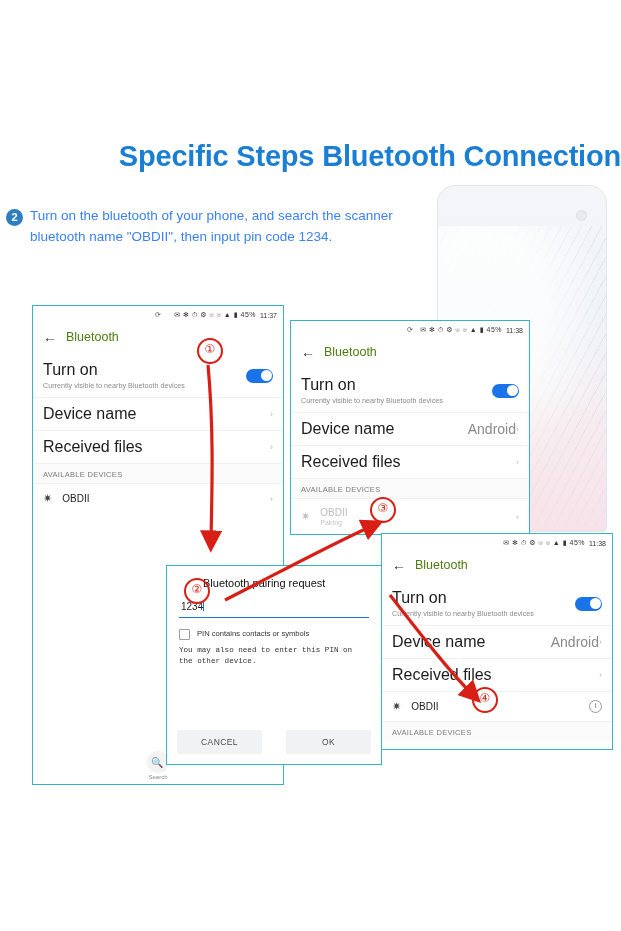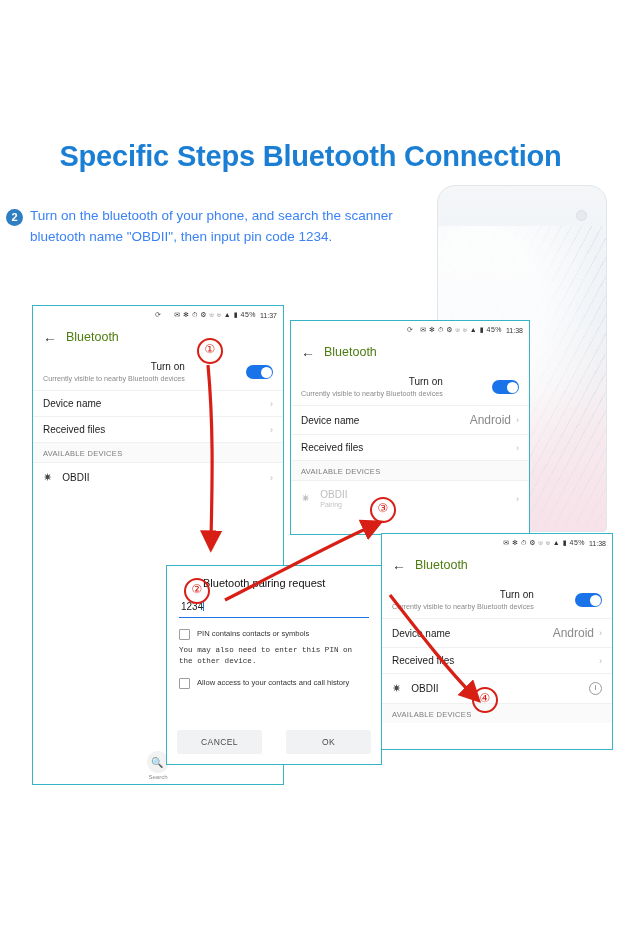--- a/index.html
+++ b/index.html
@@ -14,21 +14,21 @@
     font-family: "Liberation Sans", sans-serif;
     overflow: hidden;
   }
 
   
   .page-title {
     position: absolute;
     top: 140px;
     left: 0;
     width: 621px;
-    text-align: center;
+    text-align: right;
     font-size: 29px;
     font-weight: bold;
     color: #1a7fd4;
     letter-spacing: -0.2px;
   }
 
   
   .step-bullet {
     position: absolute;
     left: 6px;
@@ -139,23 +139,23 @@
     color: #4d7c0f;
   }
   .row {
     padding: 7px 10px;
     border-top: 1px solid #f0f0f0;
     display: flex;
     align-items: center;
     justify-content: space-between;
   }
   .row.noline { border-top: none; }
-  .row .label { font-size: 10px; color: #1b1b1b; text-align: right; }
+  .row .label { font-size: 16px; color: #1b1b1b; }
   .row .sub { font-size: 7.2px; color: #8a8a8a; margin-top: 2px; }
-  .row .value { font-size: 12px; color: #8a8a8a; margin-right: 5px; }
+  .row .value { font-size: 14px; color: #8a8a8a; }
   .chev { color: #b5b5b5; font-size: 9px; }
   .section-head {
     padding: 6px 10px 4px 10px;
     font-size: 7.5px;
     color: #7c7c7c;
     letter-spacing: .3px;
     border-top: 1px solid #f0f0f0;
     background: #fafafa;
   }
   .dev-row {
@@ -382,24 +382,20 @@
 </div>
 
 <div class="dialog">
   <div class="dlg-title">Bluetooth pairing request</div>
   <div class="dlg-input"><span>1234</span><span class="caret"></span></div>
   <div class="cbrow">
     <span class="cb"></span>
     <span class="cbtext">PIN contains contacts or symbols</span>
   </div>
   <div class="dlg-note">You may also need to enter this PIN on the other device.</div>
-  <div class="cbrow">
-    <span class="cb"></span>
-    <span class="cbtext">Allow access to your contacts and call history</span>
-  </div>
   <div class="dlg-btns">
     <div class="dlg-btn">CANCEL</div>
     <div class="dlg-btn">OK</div>
   </div>
 </div>
 
 <svg class="arrows" viewBox="0 0 621 931">
   <defs>
     <marker id="ah" markerWidth="7" markerHeight="7" refX="3" refY="3.5" orient="auto">
       <path d="M0,0 L7,3.5 L0,7 z" fill="#d81f16"></path>

